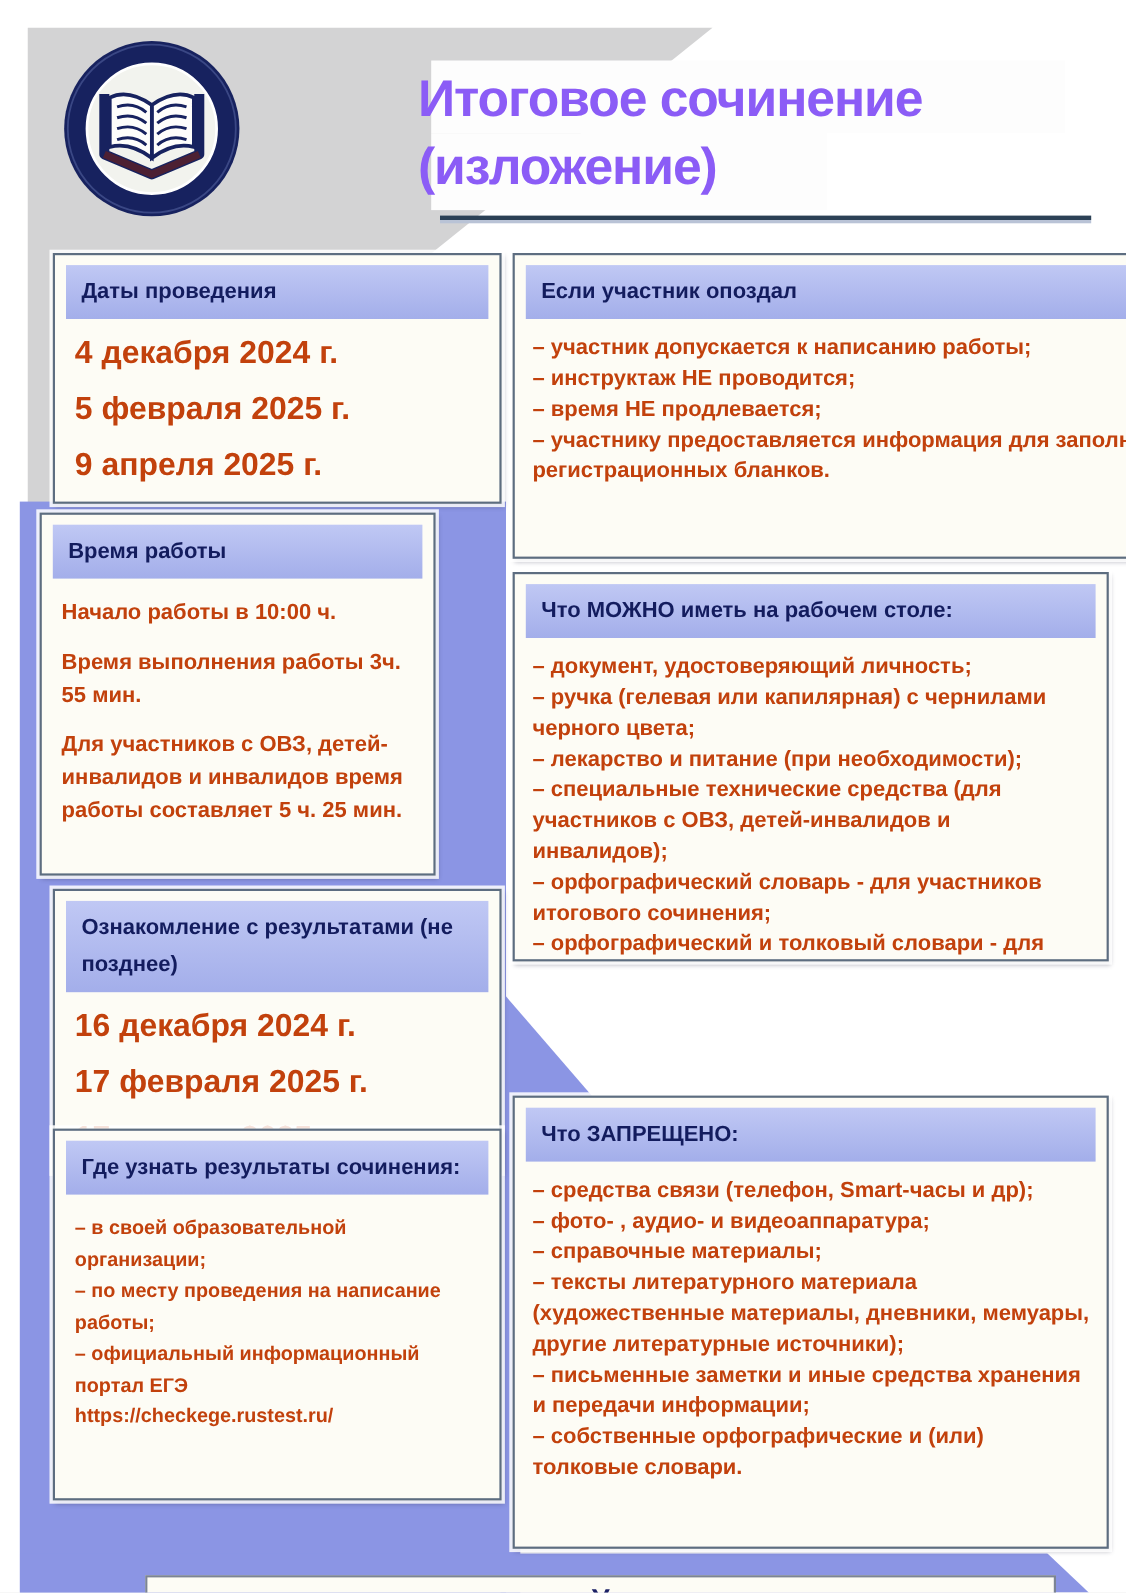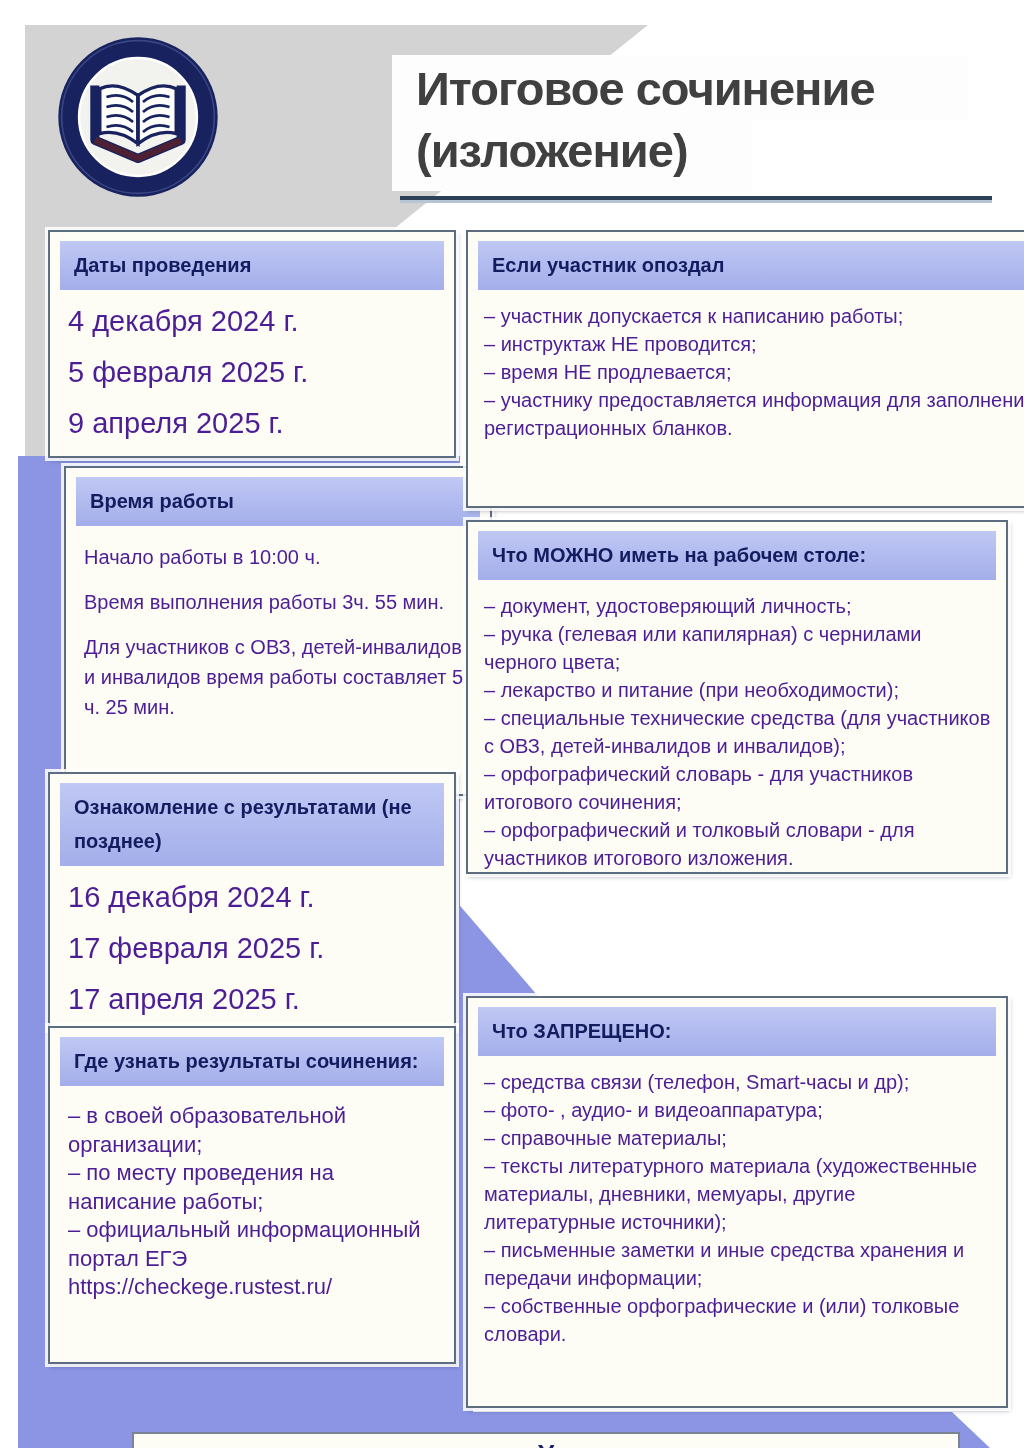--- a/index.html
+++ b/index.html
@@ -20,49 +20,49 @@
     clip-path:polygon(0 0,0 110px,95px 110px);}
   .bg-peri-gap{position:absolute;left:455px;top:1000px;width:18px;height:448px;background:#8b95e4;}
   .bg-peri-bottom{position:absolute;left:18px;top:1412px;width:976px;height:36px;background:#8b95e4;
     clip-path:polygon(0 0,934px 0,972px 36px,0 36px);}
   .title-halo1{position:absolute;left:392px;top:55px;width:576px;height:66px;background:#fdfdfd;}
   .title-halo2{position:absolute;left:392px;top:121px;width:360px;height:70px;background:#fdfdfd;}
 
   
   .logo{position:absolute;left:55px;top:32px;width:166px;height:170px;}
   .title{
-    position:absolute;left:416px;top:58px;width:600px;
-    color:#404040;font-size:47px;font-weight:700;line-height:62px;letter-spacing:-1px;
+    position:absolute;left:380px;top:58px;width:600px;
+    color:#8b5cf6;font-size:47px;font-weight:700;line-height:62px;letter-spacing:-1px;
   }
   .title-rule{position:absolute;left:400px;top:196px;width:592px;height:4px;background:#2c4156;}
   .title-rule-light{position:absolute;left:400px;top:200px;width:592px;height:3px;background:#b9c3d6;}
 
   
   .box{
     position:absolute;background:#fdfcf5;
     border:2px solid #5d6d80;box-shadow:0 0 0 3px rgba(255,255,255,.85),2px 3px 4px rgba(40,40,70,.35);
     overflow:hidden;box-sizing:border-box;
   }
   .hdr{
     margin:9px 10px 6px 10px;padding:7px 14px 8px 14px;
     background:linear-gradient(#c0c8f4,#a3aeea);
     color:#131c5e;font-weight:700;font-size:20px;line-height:34px;
   }
-  .body{color:#4c1d95;font-weight:400;}
+  .body{color:#c2410c;font-weight:700;}
   .lbox .body{padding:10px 18px 6px 18px;}
   .rbox .body{padding:6px 14px 4px 16px;font-size:20px;line-height:28px;}
   .date-line{font-size:29px;line-height:30px;margin:0 0 21px 0;}
   .para{font-size:20px;line-height:30px;margin:0 0 15px 0;}
-  .flow-line{font-size:22px;line-height:28.5px;margin:0;}
+  .flow-line{font-size:18px;line-height:28.5px;margin:0;}
   .rline{margin:0;}
 
   
   .lb1{left:48px;top:230px;width:408px;height:228px;}
-  .lb2{left:64px;top:466px;width:428px;height:330px;}
-  .lb3{left:48px;top:772px;width:408px;height:258px;}
+  .lb2{left:36px;top:466px;width:360px;height:330px;}
+  .lb3{left:48px;top:808px;width:408px;height:258px;}
   .lb4{left:48px;top:1026px;width:408px;height:338px;}
   
   .rb1{left:466px;top:230px;width:654px;height:278px;}
   .rb2{left:466px;top:520px;width:542px;height:354px;}
   .rb3{left:466px;top:996px;width:542px;height:412px;}
 
   
   .footer-box{
     position:absolute;left:132px;top:1432px;width:828px;height:30px;
     background:#fdfcf5;border:2px solid #7c8494;box-sizing:border-box;overflow:hidden;

